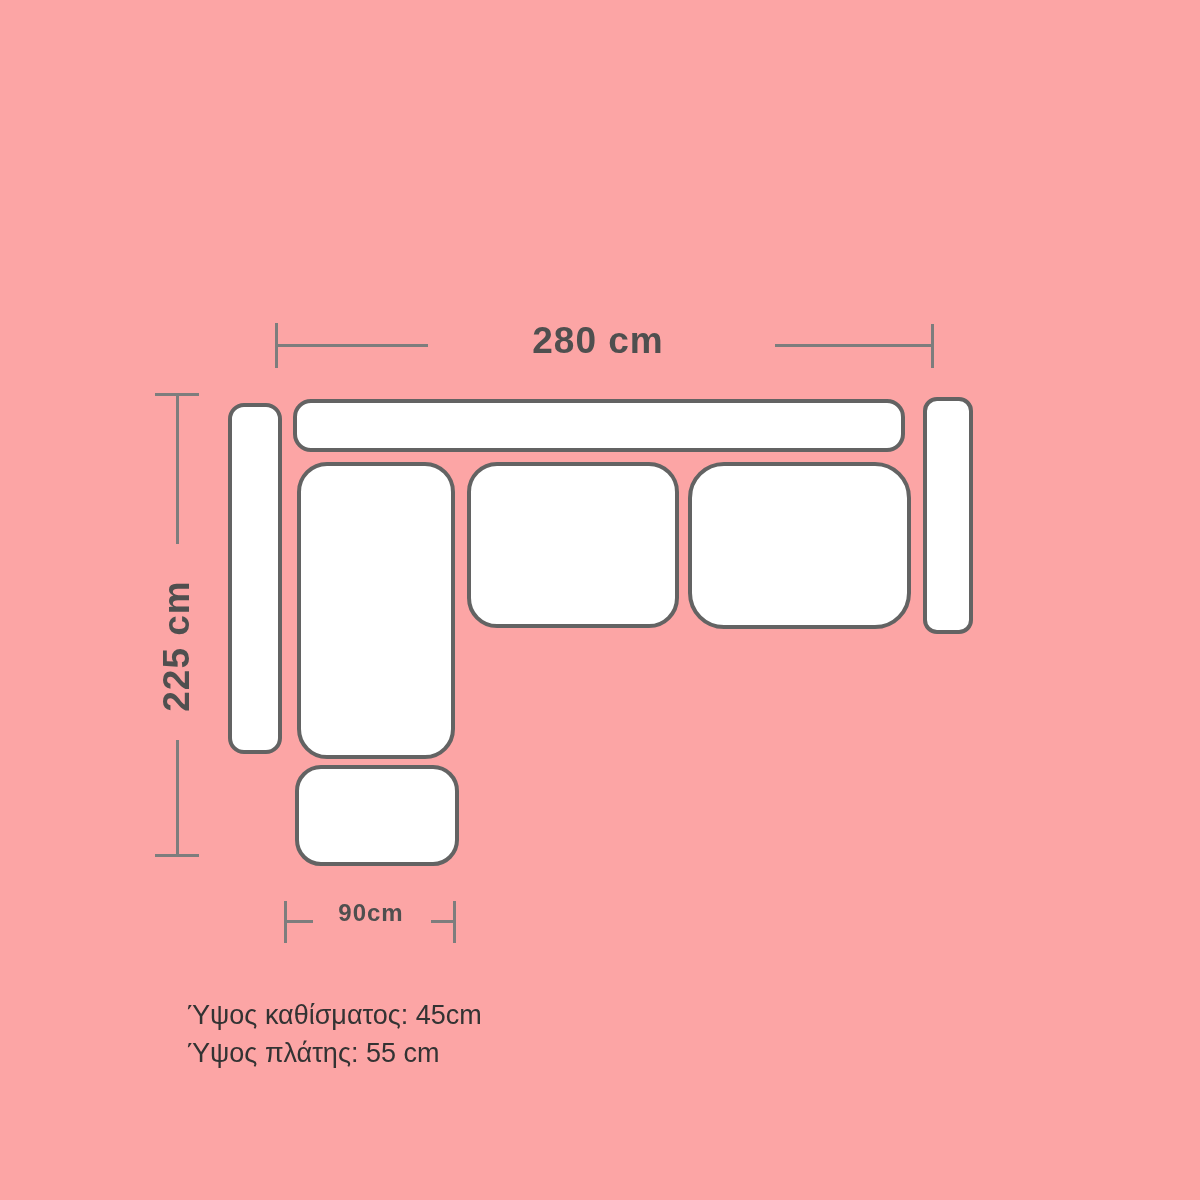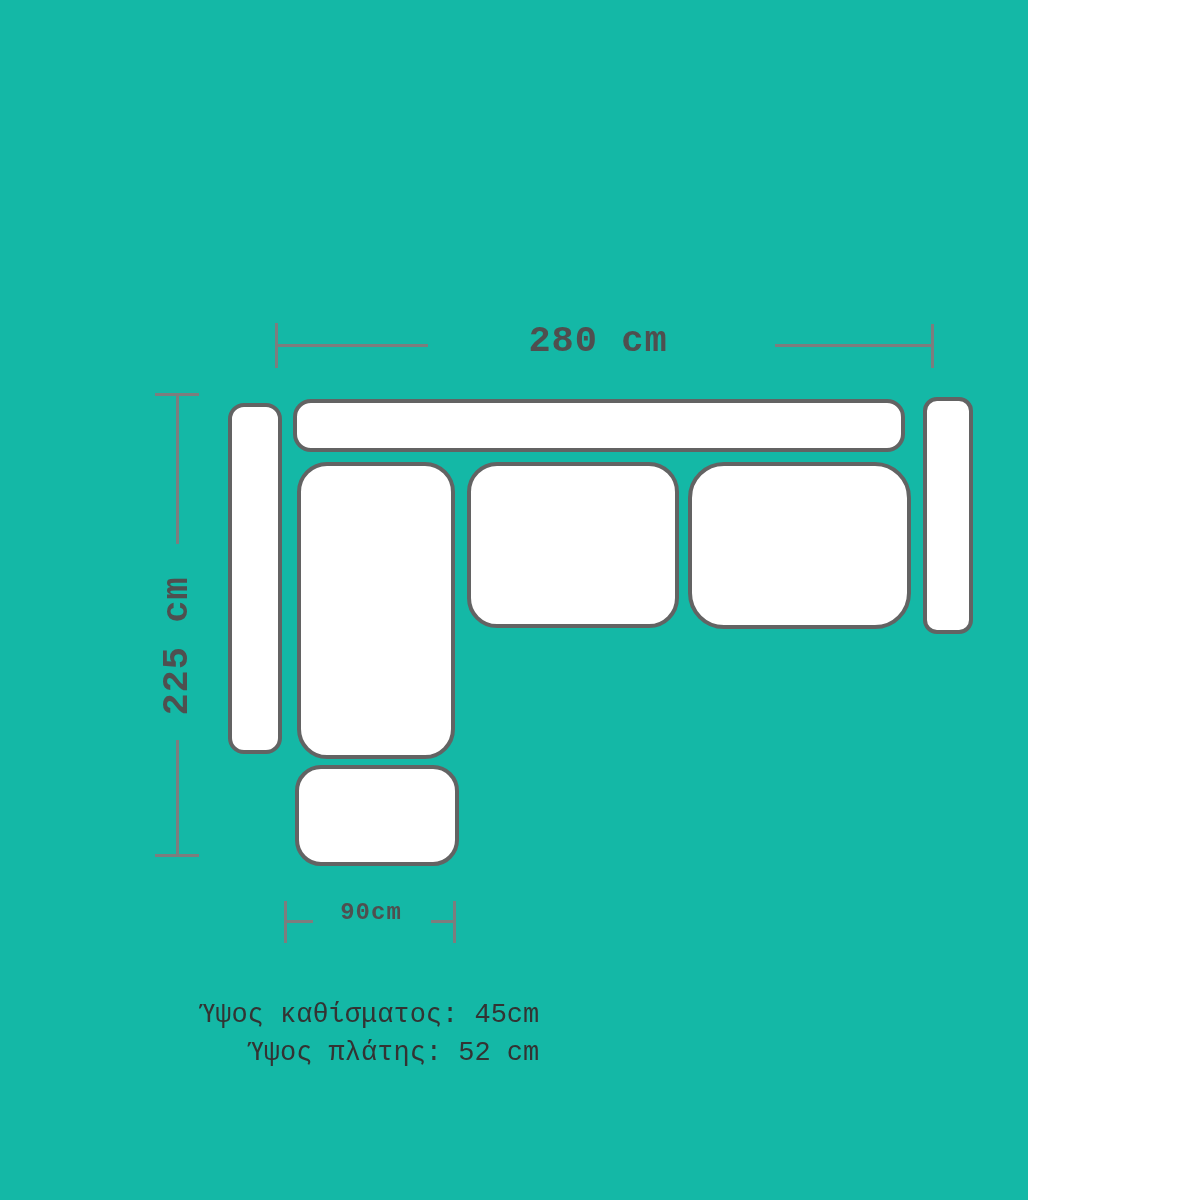--- a/index.html
+++ b/index.html
@@ -3,25 +3,24 @@
 <meta charset="utf-8">
 <style>
   html, body {
     margin: 0;
     padding: 0;
     background: #ffffff;
     font-family: "Liberation Sans", sans-serif;
   }
   .canvas {
     position: relative;
-    width: 1028px;
+    width: 1200px;
     height: 1200px;
-    background: #14b8a6;
+    background: #fca5a5;
     overflow: hidden;
-    font-family: Liberation Mono, monospace;
   }
   
   .part {
     position: absolute;
     box-sizing: border-box;
     border: 4px solid #636363;
     background: #ffffff;
     filter: blur(0.4px);
   }
   .backrest      { left: 293px; top: 399px; width: 612px; height: 53px;  border-radius: 18px; }
@@ -66,26 +65,25 @@
     left: 177px; top: 646px; width: 0; height: 0;
     display: flex; align-items: center; justify-content: center;
     transform: rotate(-90deg);
     overflow: visible;
   }
   .label-left span { white-space: nowrap; }
 
   
   .notes {
     position: absolute;
-    left: 199px;
+    left: 187px;
     top: 996px;
     color: #333333;
     font-size: 27px;
     line-height: 38px;
-    text-align: right;
   }
 </style>
 </head>
 <body>
 
 <div class="canvas">
 
   <div class="part backrest"></div>
   <div class="part left-armrest"></div>
   <div class="part right-armrest"></div>
@@ -109,16 +107,16 @@
   <div class="dim l-tick-b"></div>
 
   <div class="dim b-tick-l"></div>
   <div class="dim b-seg-l"></div>
   <div class="dim-label label-bottom">90cm</div>
   <div class="dim b-seg-r"></div>
   <div class="dim b-tick-r"></div>
 
   <div class="notes">
     <div>Ύψος καθίσματος: 45cm</div>
-    <div>Ύψος πλάτης: 52 cm</div>
+    <div>Ύψος πλάτης: 55 cm</div>
   </div>
 
 </div>
 
 </body></html>

